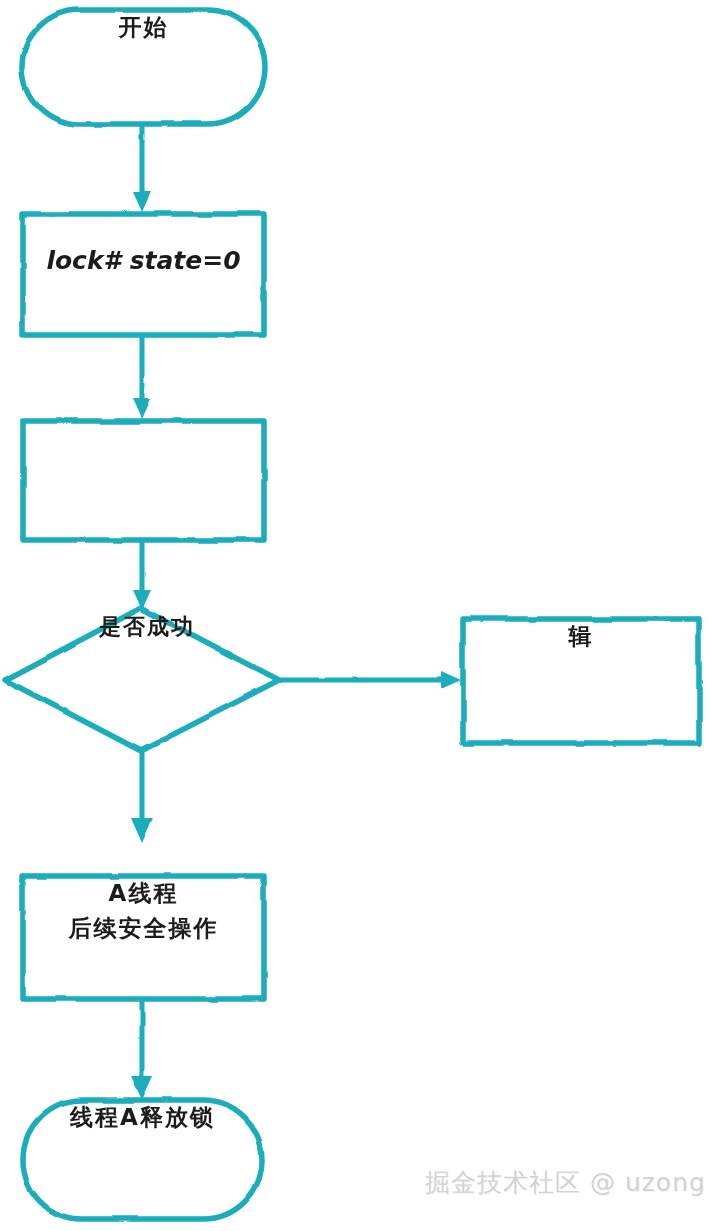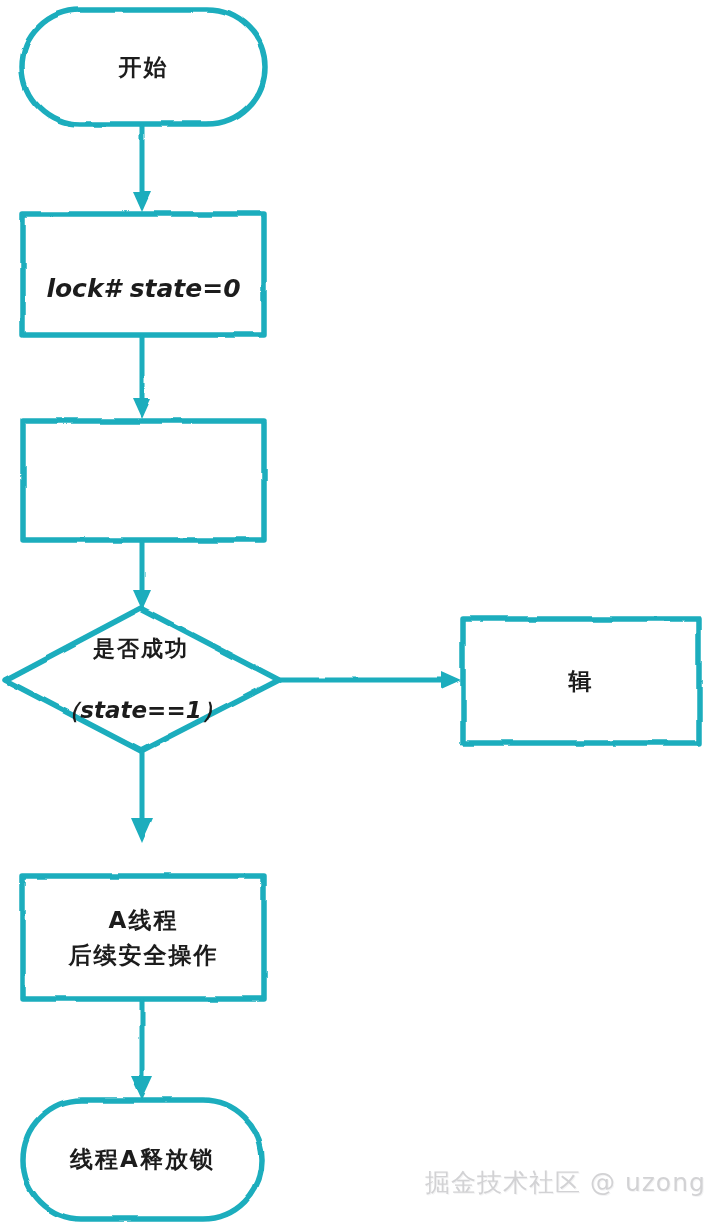--- a/index.html
+++ b/index.html
@@ -22,21 +22,20 @@
     left: 0;
     top: 0;
     width: 710px;
     height: 1231px;
   }
   .node-label {
     position: absolute;
     display: flex;
     flex-direction: column;
     align-items: center;
-    justify-content: center;
     text-align: center;
     color: #1c1c1c;
     font-family: "DejaVu Sans", sans-serif;
     font-weight: 700;
     pointer-events: none;
     line-height: 1.5;
   }
   .node-label .line {
     display: block;
     white-space: nowrap;
@@ -127,23 +126,22 @@
 
   <div class="node-label" style="left:22px; top:10px; width:243px; height:114px;">
     <span class="line cn">开始</span>
   </div>
 
   <div class="node-label" style="left:23px; top:214px; width:241px; height:121px;">
     <span class="line mono-italic">lock# state=0</span>
   </div>
 
 
-  <div class="node-label diamond-label" style="left:18px; top:610px; width:246px; height:140px;">
+  <div class="node-label diamond-label" style="left:24px; top:610px; width:246px; height:140px;gap:24px;">
     <span class="line cn">是否成功</span>
-    <span class="line mono-italic">（state==1）</span>
   </div>
 
   <div class="node-label" style="left:463px; top:619px; width:236px; height:124px;">
     <span class="line cn">辑</span>
   </div>
 
   <div class="node-label" style="left:23px; top:876px; width:241px; height:123px;">
     <span class="line cn">A线程</span>
     <span class="line cn">后续安全操作</span>
   </div>

